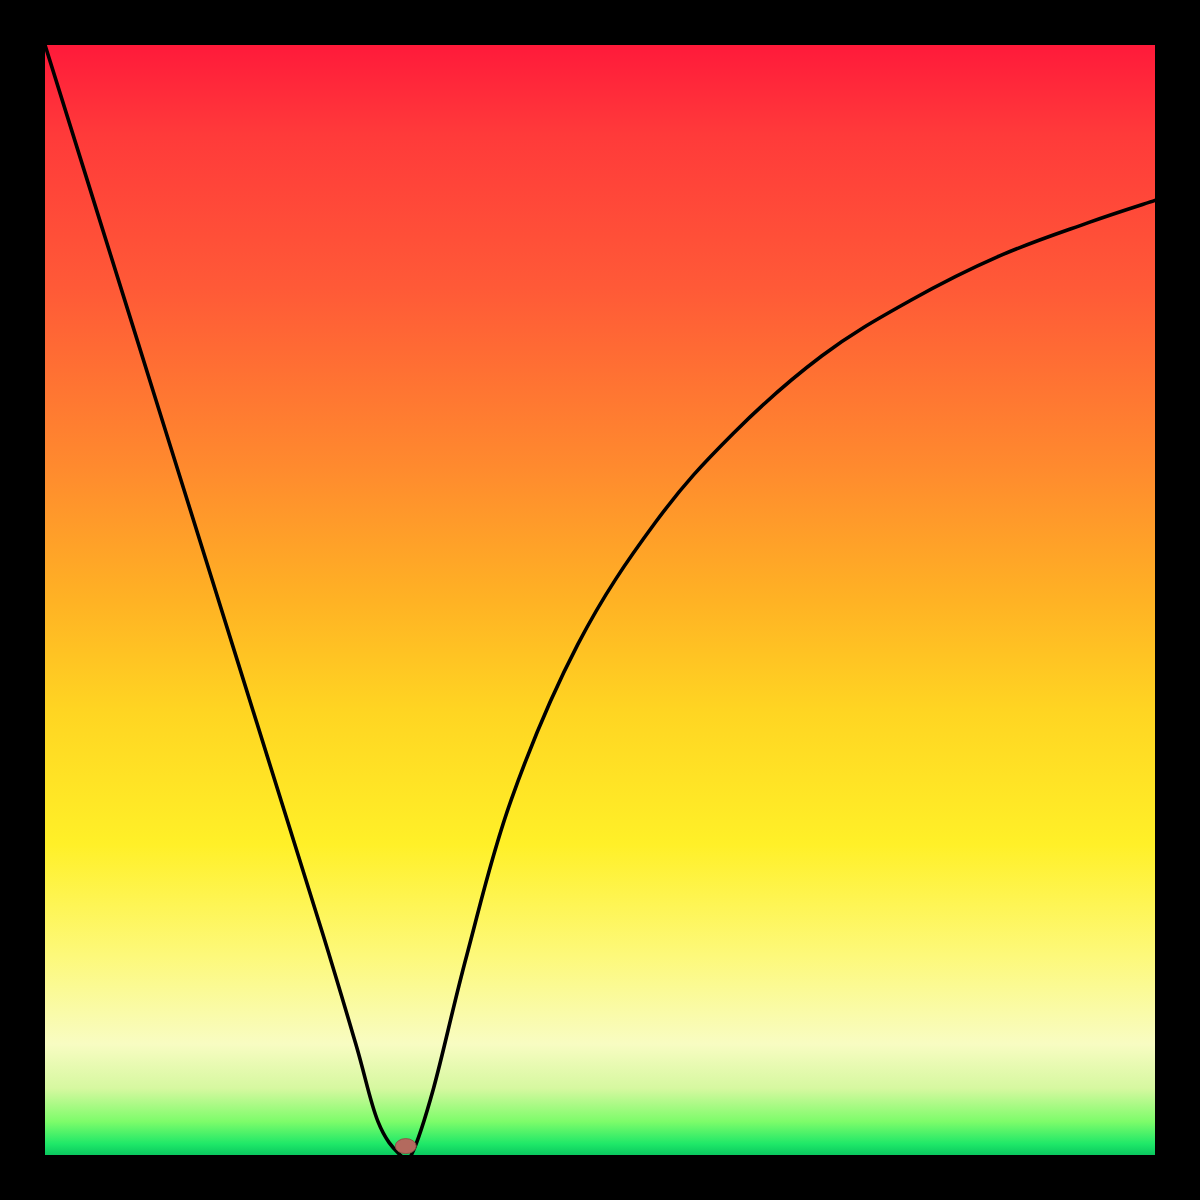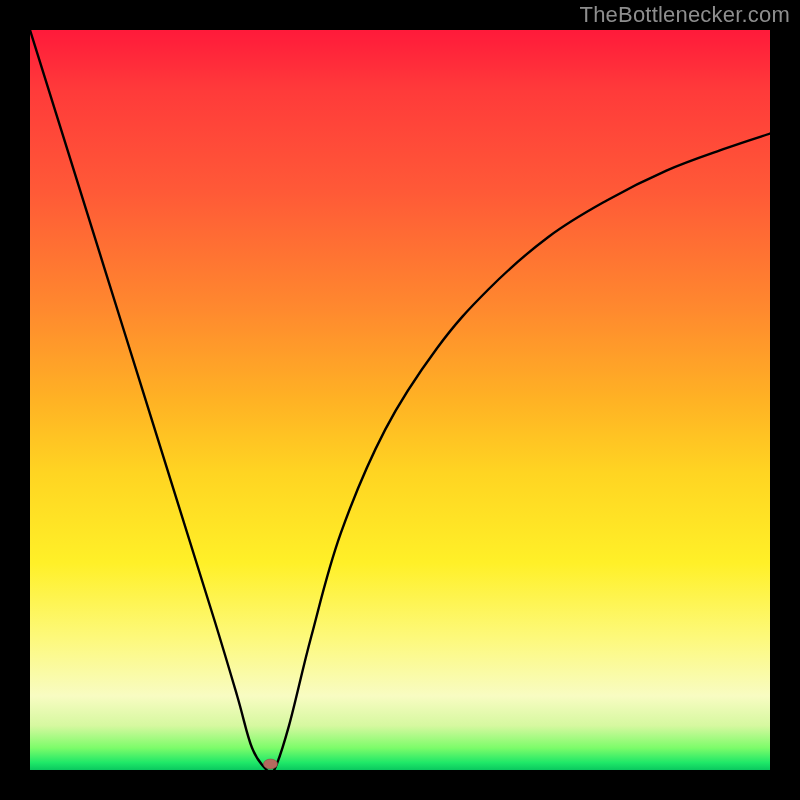--- a/index.html
+++ b/index.html
@@ -72,14 +72,13 @@
 
   <div class="plot-area">
     <div class="gradient-bg"></div>
 
     <svg class="curve-svg" viewBox="0 0 740 740" preserveAspectRatio="none">
       <path id="curve-path" fill="none" stroke="#000000" stroke-width="2.4" stroke-linecap="round" stroke-linejoin="round" d="M 0.00 0.00 C 6.66 21.31, 23.68 75.78, 37.00 118.40 C 50.32 161.02, 60.68 194.18, 74.00 236.80 C 87.32 279.42, 97.68 312.58, 111.00 355.20 C 124.32 397.82, 134.68 430.98, 148.00 473.60 C 161.32 516.22, 174.34 557.37, 185.00 592.00 C 195.66 626.63, 200.54 643.36, 207.20 666.00 C 213.86 688.64, 216.67 704.48, 222.00 717.80 C 227.33 731.12, 232.80 736.00, 236.80 740.00 C 240.80 744.00, 240.20 747.99, 244.20 740.00 C 248.20 732.01, 252.34 719.58, 259.00 695.60 C 265.66 671.62, 271.88 641.43, 281.20 606.80 C 290.52 572.17, 297.48 540.50, 310.80 503.20 C 324.12 465.90, 337.88 432.90, 355.20 399.60 C 372.52 366.30, 388.35 343.51, 407.00 318.20 C 425.65 292.89, 438.82 278.98, 458.80 259.00 C 478.78 239.02, 496.69 223.18, 518.00 207.20 C 539.31 191.22, 555.89 182.19, 577.20 170.20 C 598.51 158.21, 615.09 149.92, 636.40 140.60 C 657.71 131.28, 676.95 125.06, 695.60 118.40 C 714.25 111.74, 732.01 106.26, 740.00 103.60"></path>
       <ellipse id="marker-dot" fill="#b36a5e" stroke="#8c4e44" stroke-width="0.6" cx="240.50" cy="734.08" rx="7" ry="5"></ellipse>
     </svg>
   </div>
 
-  <div class="watermark">TheBottlenecker.com</div>
 </div>
 
 </body></html>

